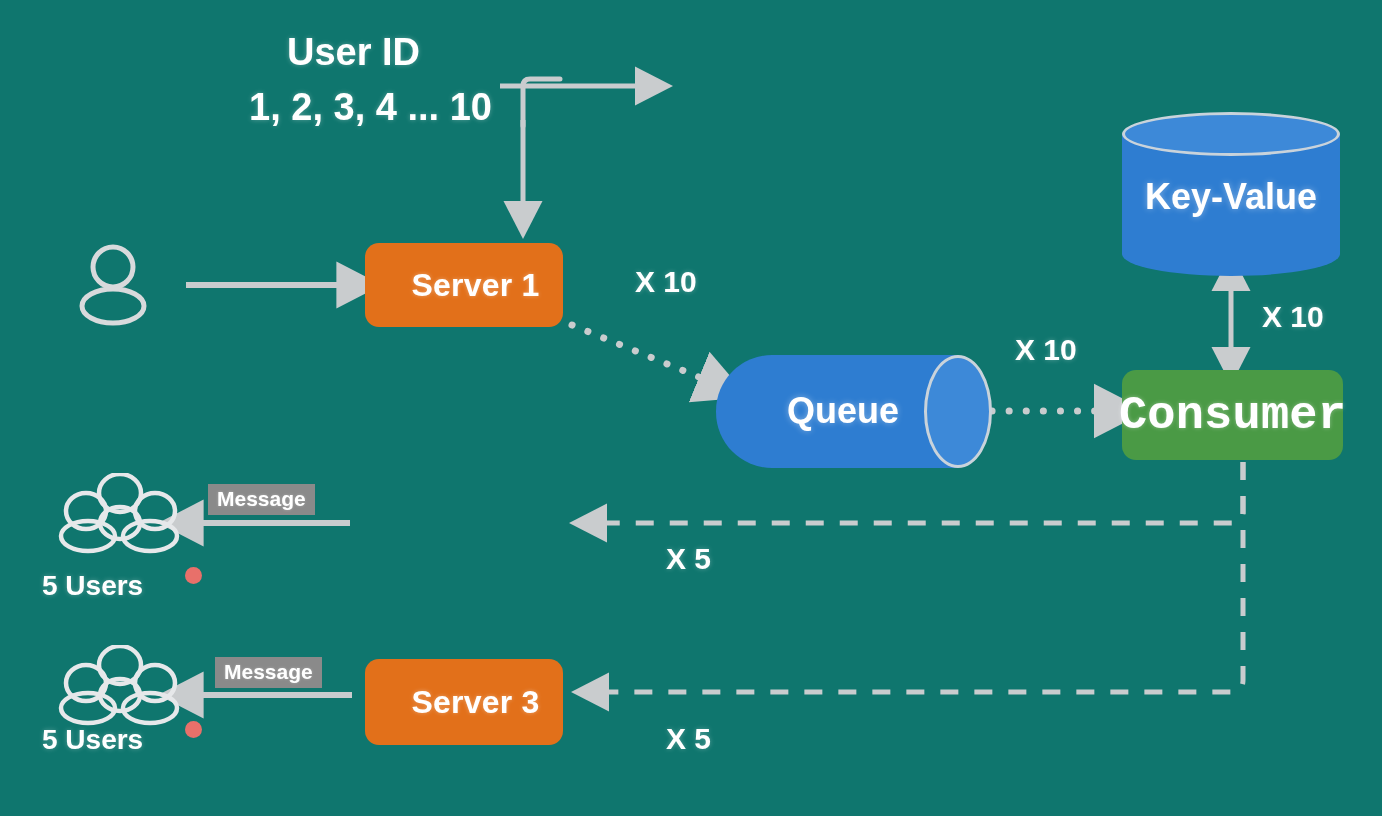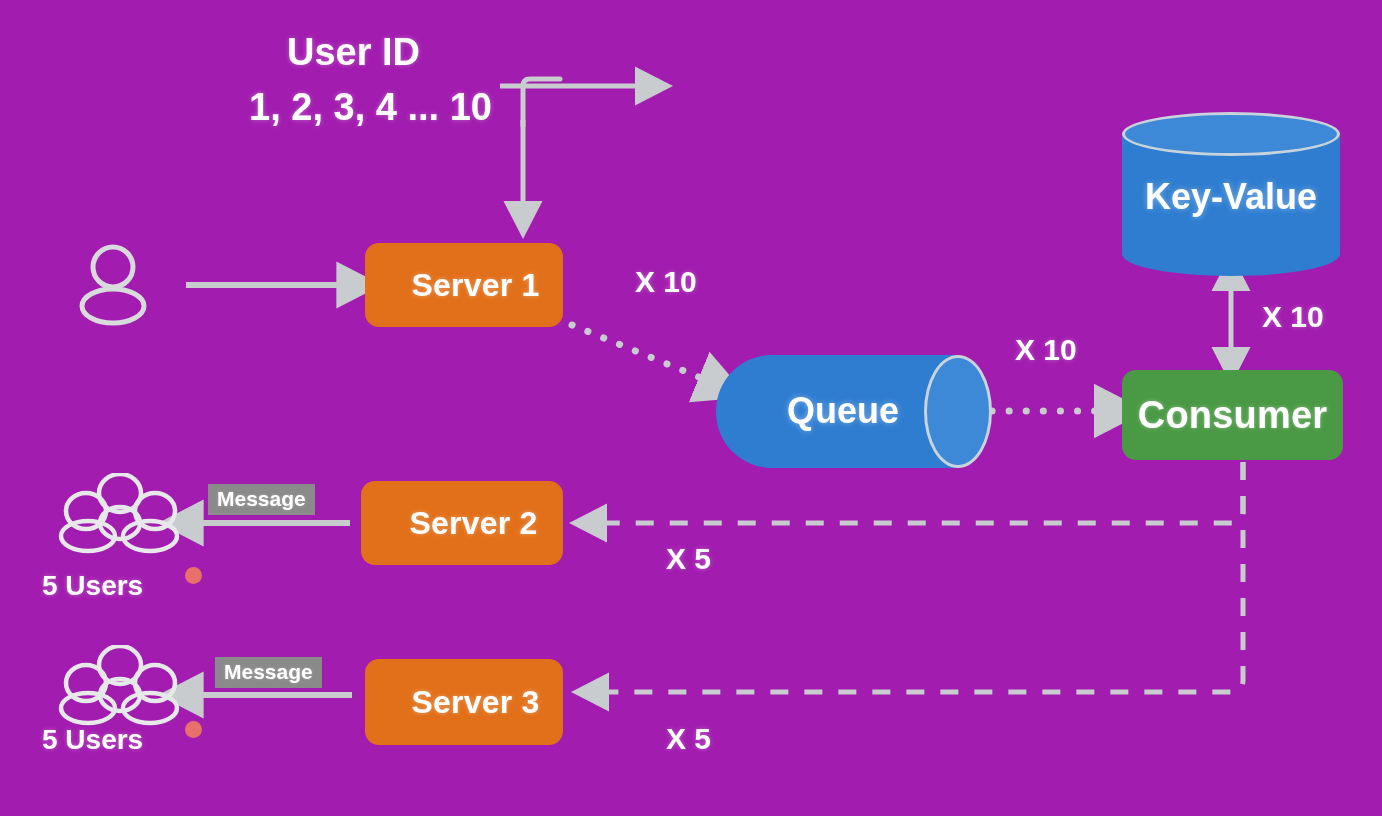--- a/index.html
+++ b/index.html
@@ -7,21 +7,21 @@
     padding: 0;
     background: #000000;
   }
   body {
     font-family: "Liberation Sans", sans-serif;
   }
   #canvas {
     position: relative;
     width: 1382px;
     height: 816px;
-    background: #a21caf;
+    background: #0f766e;
     overflow: hidden;
   }
   #wires {
     position: absolute;
     left: 0; top: 0;
     width: 1382px;
     height: 816px;
     pointer-events: none;
   }
   .node {
@@ -33,21 +33,21 @@
     display: flex;
     align-items: center;
     justify-content: center;
     border-radius: 14px;
     color: #ffffff;
     font-weight: bold;
     letter-spacing: 0.2px;
     text-shadow: 0 0 4px rgba(255,255,255,0.35);
   }
   .server { background: #E2701A; font-size: 32px; padding-left: 23px; }
-  .consumer { background: #4A9A45; font-size: 38px; }
+  .consumer { background: #4A9A45; font-size: 47px; font-family: Liberation Mono, monospace; }
 
   
   .cyl-v { position: absolute; }
   .cyl-v .body {
     position: absolute;
     left: 0; right: 0;
     top: 22px; bottom: 22px;
     background: #2E7DD1;
   }
   .cyl-v .bottom {
@@ -201,23 +201,20 @@
   </div>
 
   <div class="node boxnode consumer" style="left:1122px; top:370px; width:221px; height:90px;">
     <span>Consumer</span>
   </div>
 
   <div class="node boxnode server" style="left:365px; top:243px; width:198px; height:84px;">
     <span>Server 1</span>
   </div>
 
-  <div class="node boxnode server" style="left:361px; top:481px; width:202px; height:84px;">
-    <span>Server 2</span>
-  </div>
 
   <div class="node boxnode server" style="left:365px; top:659px; width:198px; height:86px;text-align:right;">
     <span>Server 3</span>
   </div>
 
   <div class="bigtext multi-label" style="left:635px; top:265px;">X 10</div>
   <div class="bigtext multi-label" style="left:1015px; top:333px;">X 10</div>
   <div class="bigtext multi-label" style="left:1262px; top:300px;">X 10</div>
   <div class="bigtext multi-label" style="left:666px; top:542px;">X 5</div>
   <div class="bigtext multi-label" style="left:666px; top:722px;">X 5</div>

